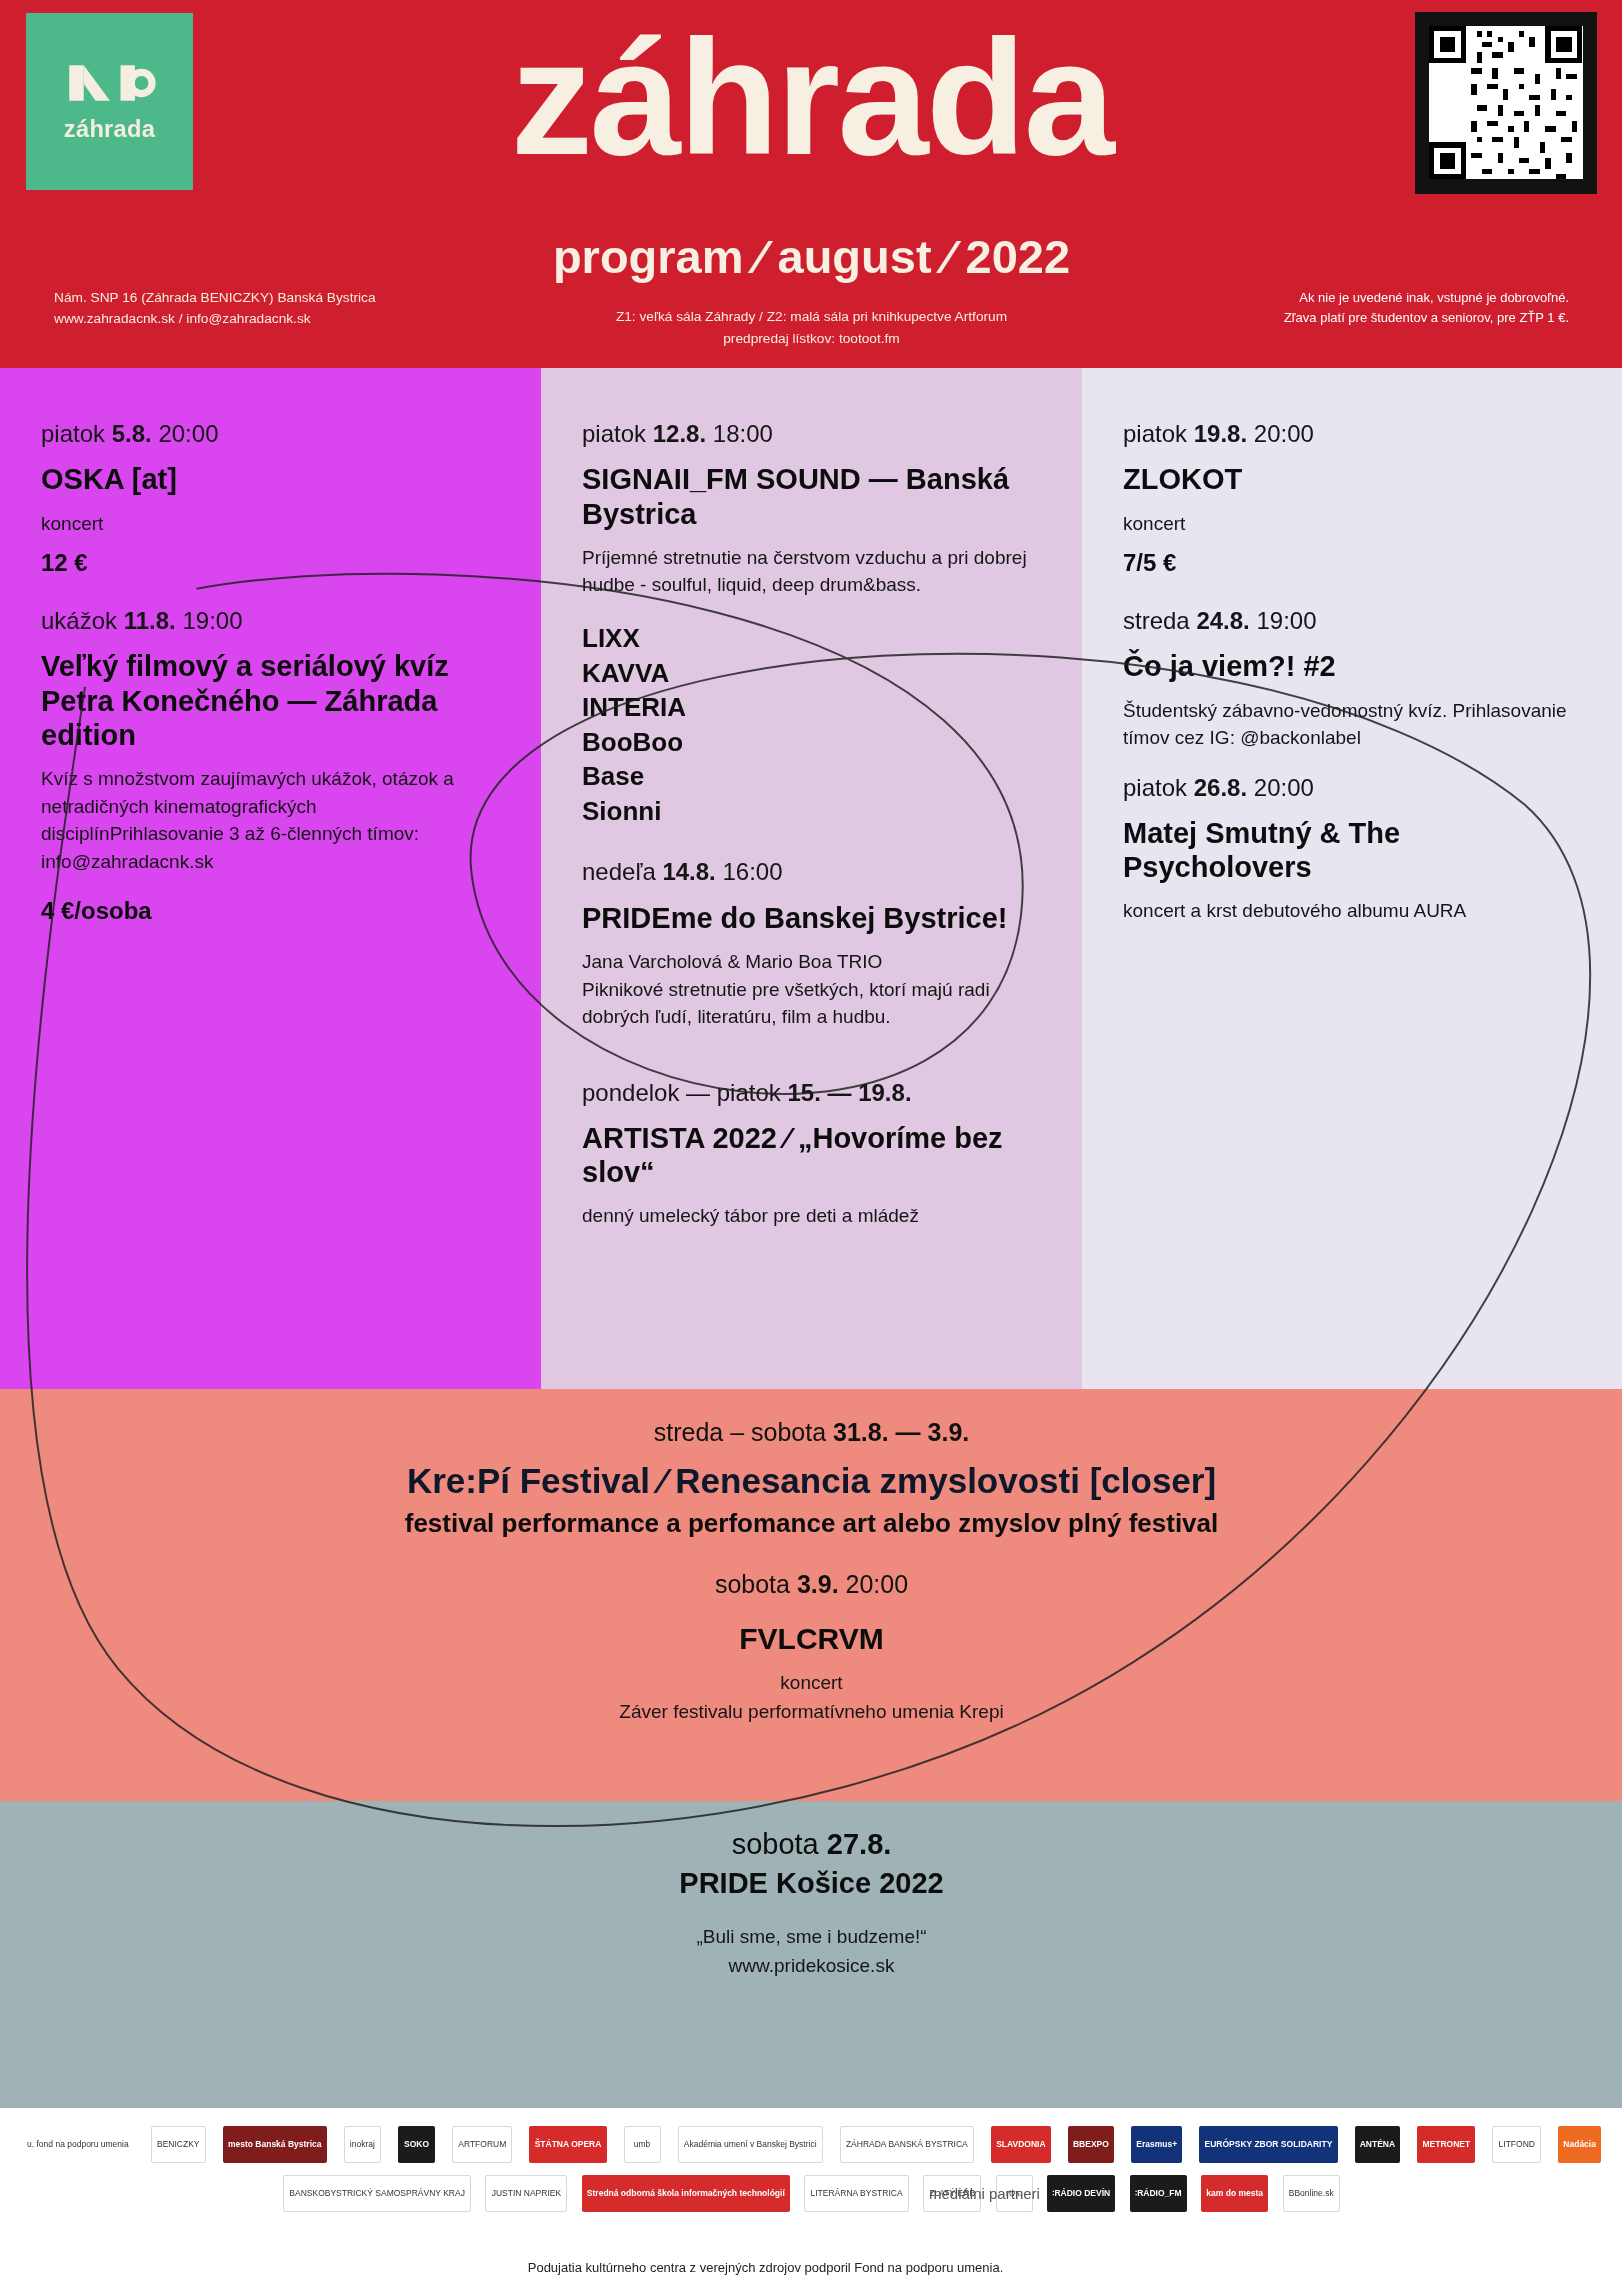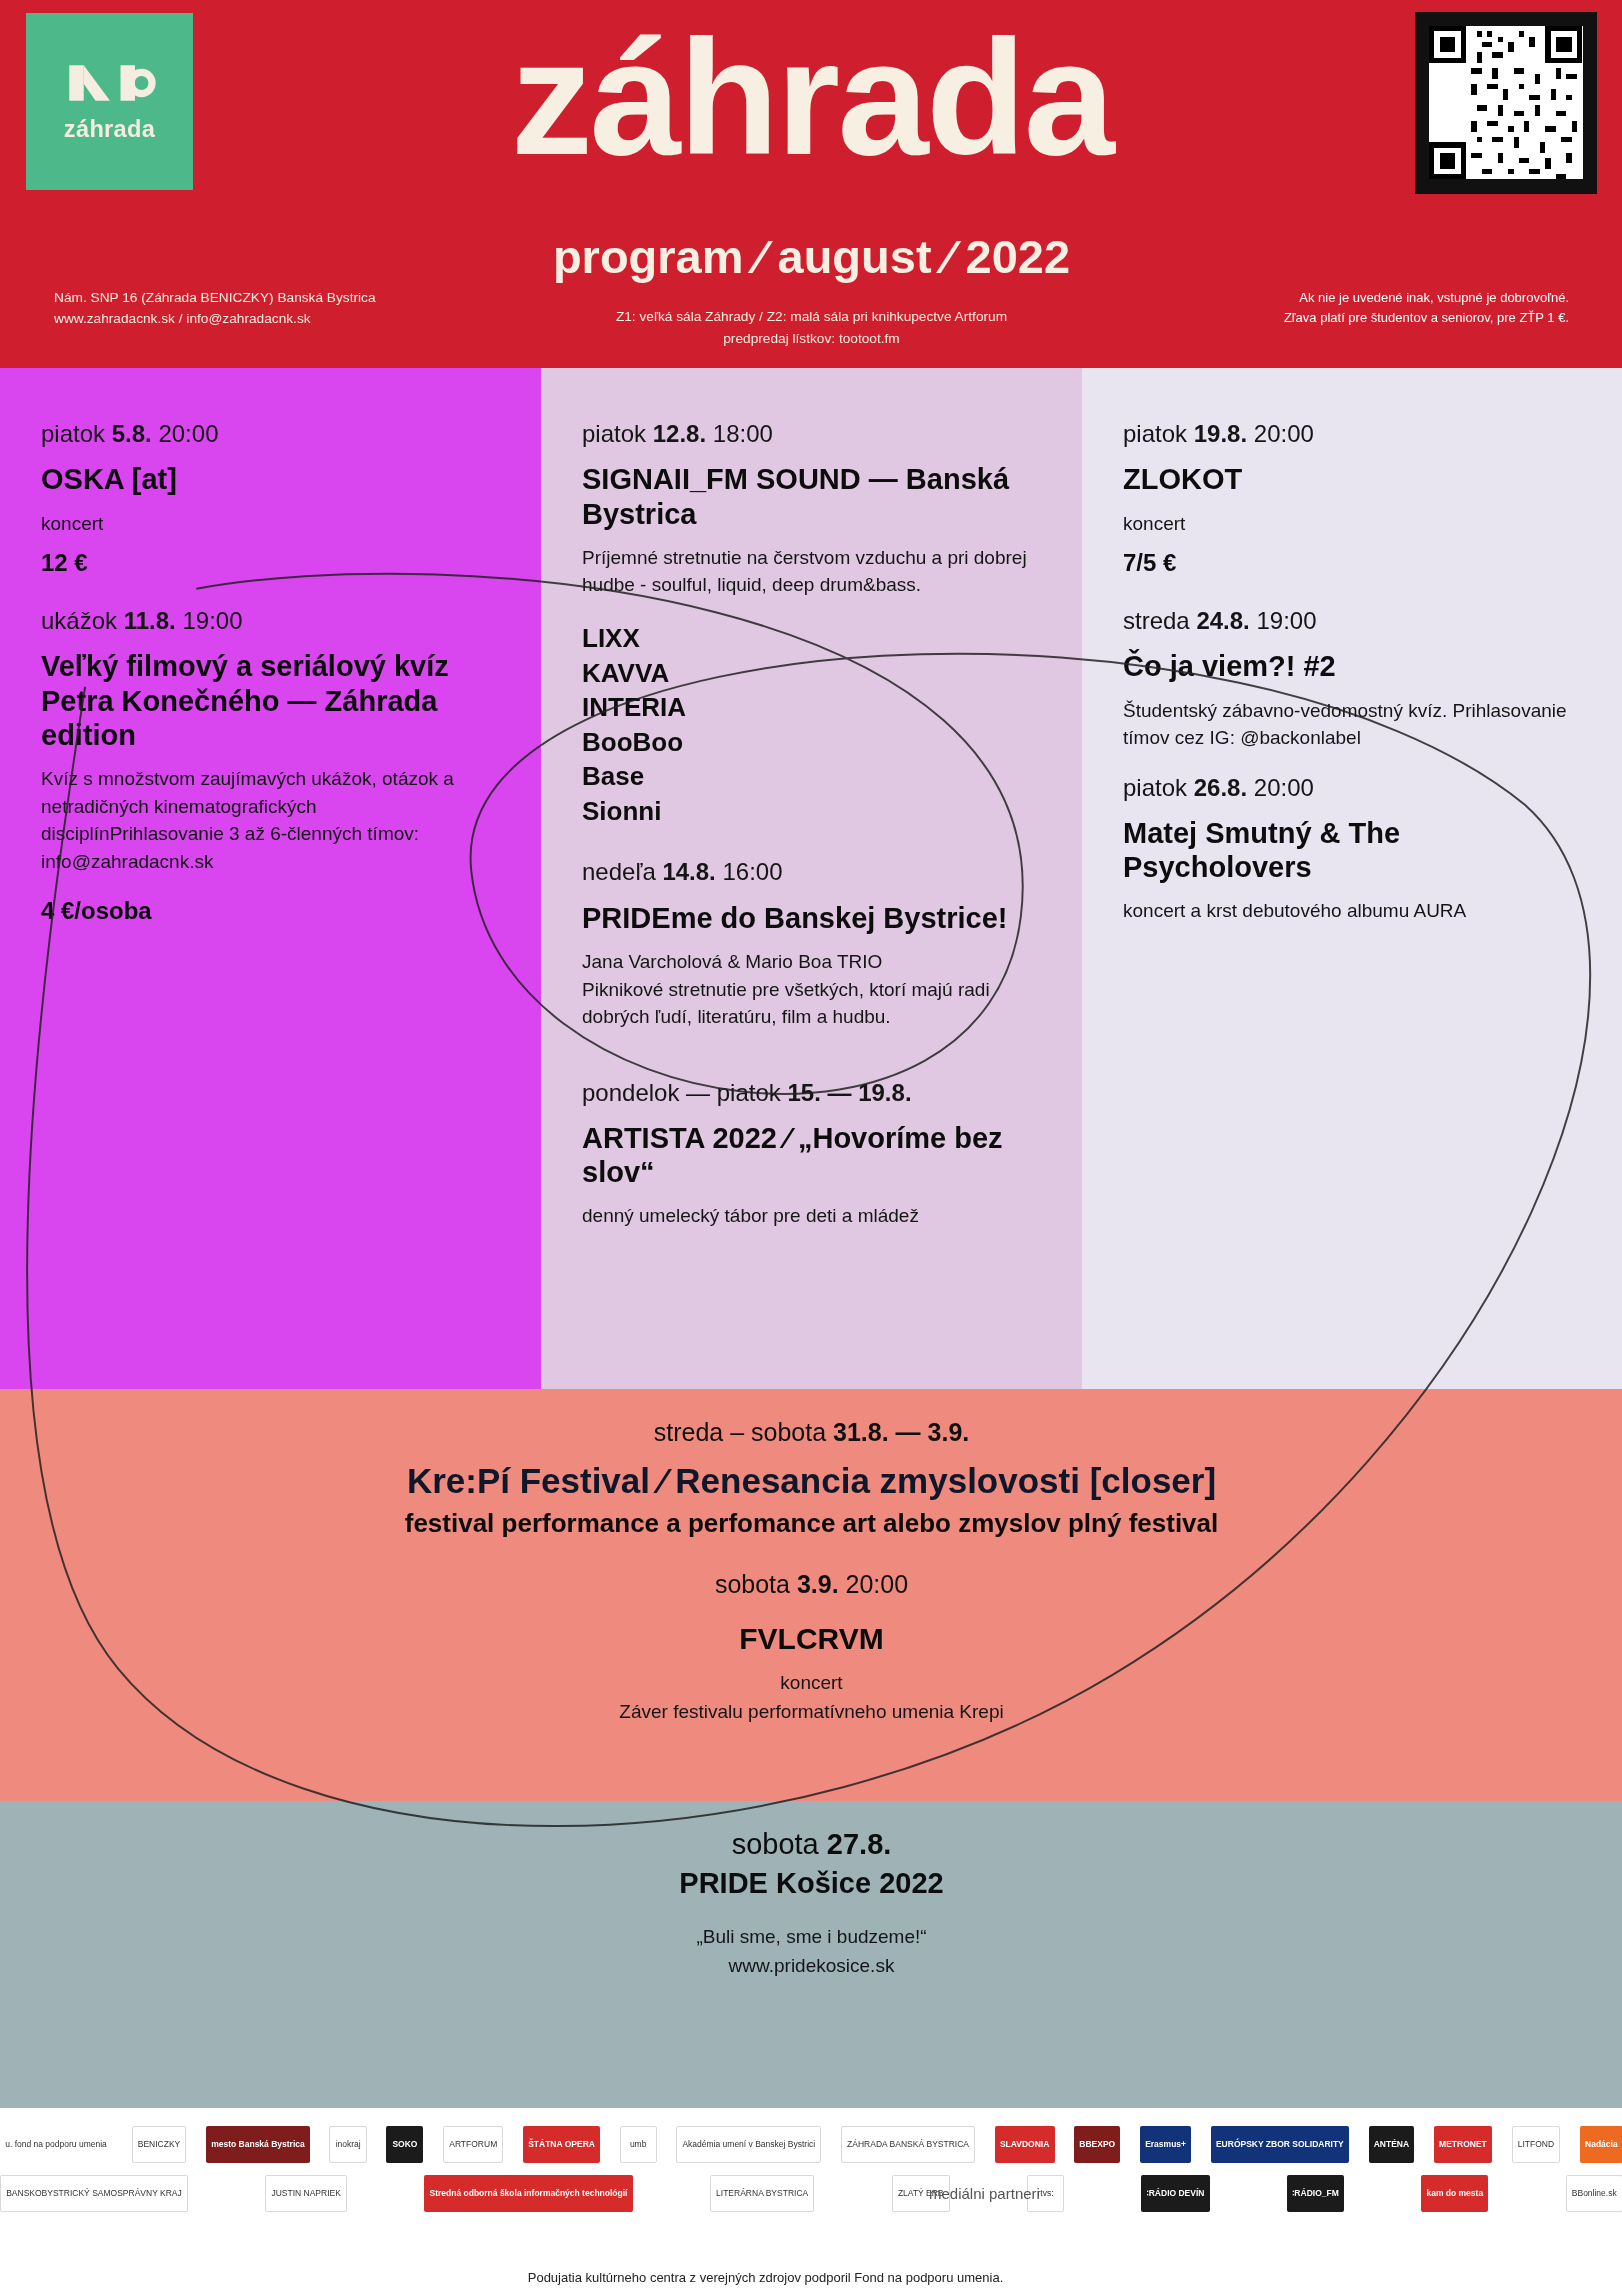--- a/index.html
+++ b/index.html
@@ -91,37 +91,37 @@
     background:#9fb3b6; text-align:center; padding-top:23.6px;
   }
   .r-title { font-size:29px; font-weight:bold; color:#0d0d0d; line-height:1.36; }
   .r-title .thin { font-weight:normal; }
   .r-meta { font-size:19px; color:#151515; line-height:1.5; margin-top:19.6px; }
 
   
   .partners {
     position:absolute; left:0; top:2108px; width:1623px; height:187px; background:#fff;
   }
-  .prow { display:flex; align-items:center; justify-content:space-between; gap:17px; }
+  .prow { display:flex; align-items:center; justify-content:center; gap:17px; }
   .prow1 { margin-top:18.3px; }
   .prow2 { margin-top:11.8px; gap:14.4px; }
   .plogo {
     font-size:8.5px; color:#333; text-align:center; line-height:1.15;
     display:flex; align-items:center; justify-content:center;
     border:0.7px solid #d9d9d9; border-radius:2px; padding:3.9px 5.2px;
     height:37px; min-width:37px; background:#fff;
   }
   .plogo.nb { border:none; }
   .plogo.red { background:#d62b2b; color:#fff; border:none; font-weight:bold; }
   .plogo.blue { background:#12327a; color:#fff; border:none; font-weight:bold; }
   .plogo.dark { background:#1b1b1b; color:#fff; border:none; font-weight:bold; }
   .plogo.green { background:#7f1d1d; color:#fff; border:none; font-weight:bold; }
   .plogo.orange{ background:#ef6a21; color:#fff; border:none; font-weight:bold; }
   .pnote {
-    position:absolute; left:0; top:162px; width:1531px; text-align:center;
+    position:absolute; left:0; top:152px; width:1531px; text-align:center;
     font-size:13px; color:#222;
   }
   .psection {
     position:absolute; font-size:15px; color:#555;
   }
 
   
   .deco { position:absolute; left:0; top:0; width:1623px; height:2295px; pointer-events:none; }
 </style>
 </head>

